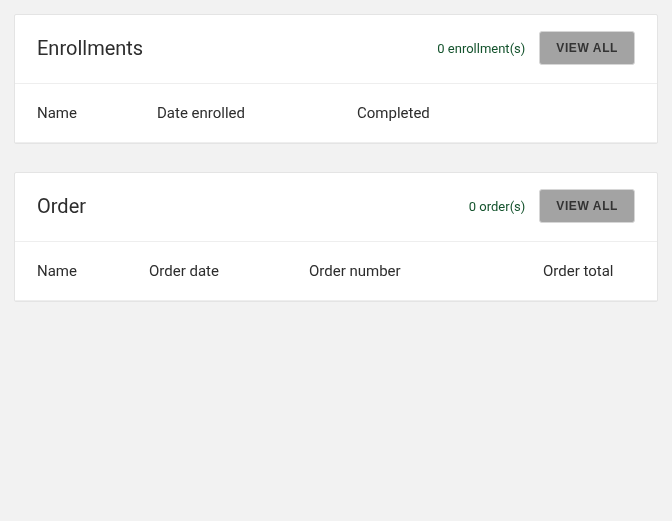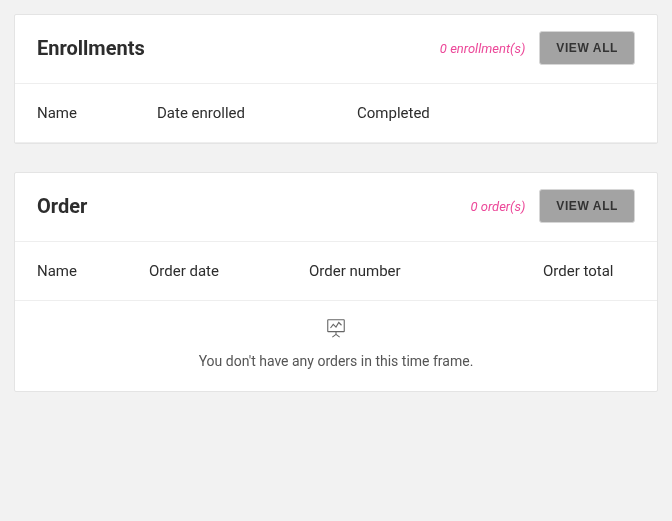--- a/index.html
+++ b/index.html
@@ -19,28 +19,27 @@
   }
   .card:last-child { margin-bottom: 0; }
   .card-header {
     display: flex;
     align-items: center;
     padding: 16px 22px 18px 22px;
     border-bottom: 1px solid #eee;
   }
   .card-title {
     font-size: 20px;
-    font-weight: 700;
+    font-weight: 400;
     color: #2d2d2d;
     flex: 1;
   }
   .card-count {
     font-size: 13px;
-    font-style: italic;
-    color: #ec4899;
+    color: #14532d;
     margin-right: 14px;
   }
   .view-all-btn {
     background: #a3a3a3;
     border: 1px solid #d6d6d6;
     border-radius: 3px;
     padding: 9px 16px;
     font-size: 12px;
     font-weight: 600;
     letter-spacing: 0.6px;
@@ -106,25 +105,13 @@
     <div class="card-title">Order</div>
     <div class="card-count">0 order(s)</div>
     <button class="view-all-btn">VIEW ALL</button>
   </div>
   <div class="col-row">
     <div class="col orders-c1">Name</div>
     <div class="col orders-c3">Order date</div>
     <div class="col orders-c2">Order number</div>
     <div class="col orders-c4">Order total</div>
   </div>
-  <div class="empty">
-    <div class="empty-icon">
-      <svg viewBox="0 0 24 24" stroke-width="1.2">
-        <rect x="3" y="3" width="18" height="13" rx="0.5"></rect>
-        <polyline points="6,12 9,8 12,11 15,6 18,9"></polyline>
-        <line x1="12" y1="16" x2="12" y2="19"></line>
-        <line x1="8" y1="22" x2="12" y2="19"></line>
-        <line x1="16" y1="22" x2="12" y2="19"></line>
-      </svg>
-    </div>
-    <div class="empty-text">You don't have any orders in this time frame.</div>
-  </div>
 </div>
 
 </body></html>

